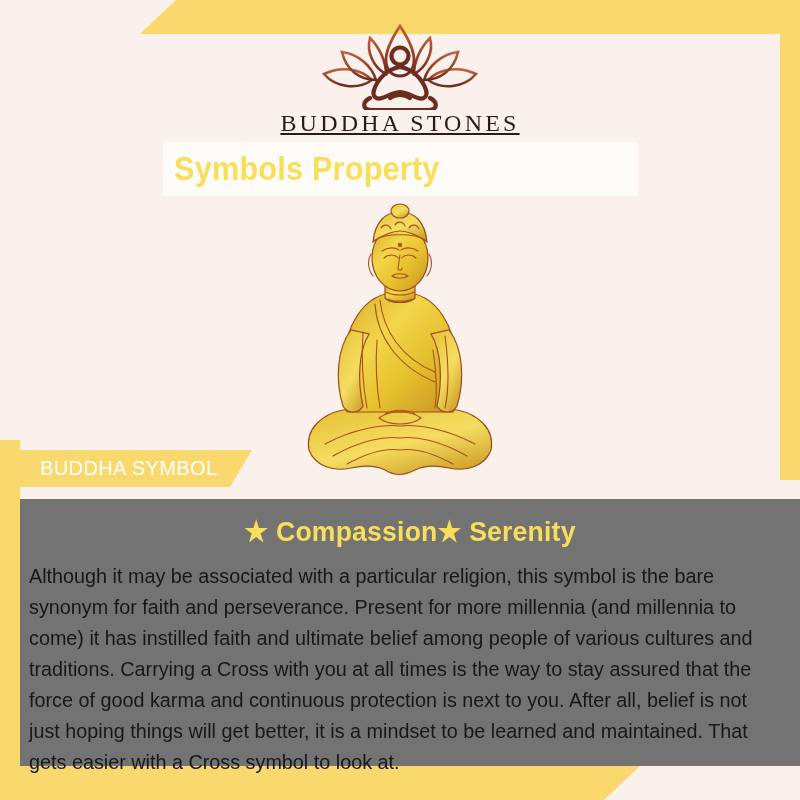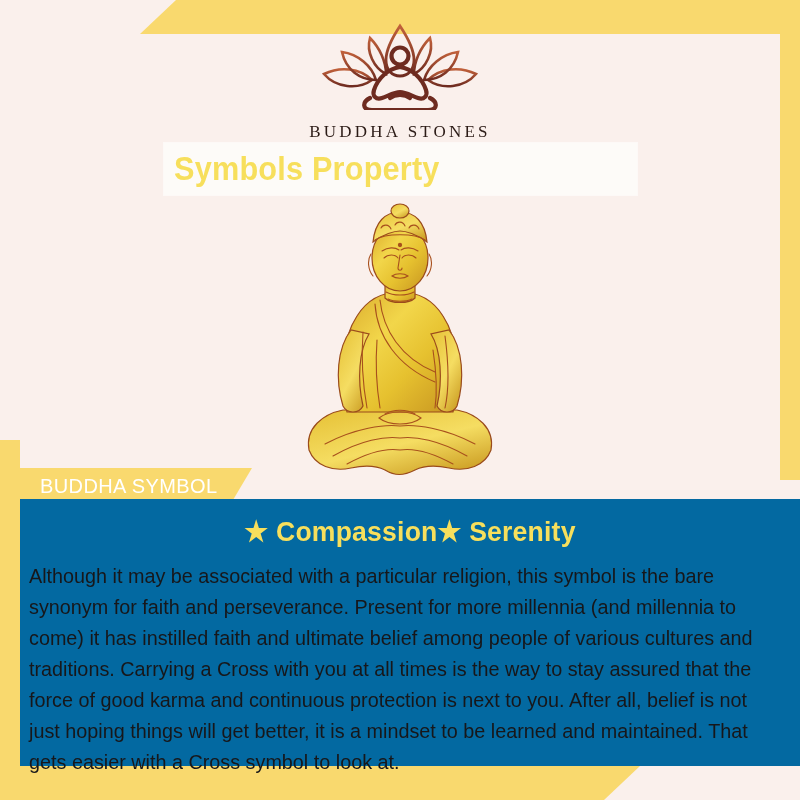--- a/index.html
+++ b/index.html
@@ -33,24 +33,25 @@
     clip-path:polygon(0 0, 100% 0, calc(100% - 36px) 100%, 0 100%);
   }
 
   
   .logo-wrap{
     position:absolute;top:22px;left:0;right:0;
     display:flex;flex-direction:column;align-items:center;
   }
   .logo-mark{width:176px;height:88px;display:block;}
   .logo-text{
-    margin-top:12px;
+    margin-top:0;
     font-family:"Liberation Serif", serif;
-    font-size:17px;letter-spacing:3.2px;color:#2b1b16;
+    font-size:24px;letter-spacing:3.2px;color:#2b1b16;
     font-weight:400;
+    text-decoration:underline;
   }
 
   
   .title-banner{
     position:absolute;top:143px;left:164px;width:473px;height:52px;
     background:#fdfbf8;
     display:flex;align-items:center;justify-content:flex-start;
     box-shadow:0 0 0 1px rgba(255,255,255,.6);
   }
   .title-text{
@@ -65,32 +66,32 @@
     position:absolute;top:200px;left:50%;transform:translateX(-50%);
     width:230px;height:290px;
   }
   .buddha svg{display:block;width:100%;height:100%;}
 
   
   .symbol-tag{
     position:absolute;left:20px;top:450px;width:232px;height:37px;
     background:#f9d96e;
     clip-path:polygon(0 0, 100% 0, calc(100% - 22px) 100%, 0 100%);
-    display:flex;align-items:center;margin-top:18px;
+    display:flex;align-items:center;
   }
   .symbol-tag-label{
     color:#ffffff;font-size:20px;letter-spacing:.4px;
     padding-left:20px;white-space:nowrap;
     font-family:"Liberation Sans",sans-serif;
   }
 
   
   .content-card{
     position:absolute;left:20px;top:499px;right:0;bottom:34px;
-    background:#0369a1;
+    background:#737373;
   }
   .subtitle{
     margin:16px 0 0 0;text-align:center;
     font-family:"Liberation Sans Narrow","Liberation Sans",sans-serif;
     font-size:28px;font-weight:bold;color:#f7df5c;
     letter-spacing:.2px;white-space:nowrap;
     transform:scaleX(.95);
   }
   .body-text{
     margin:12px 12px 0 9px;

